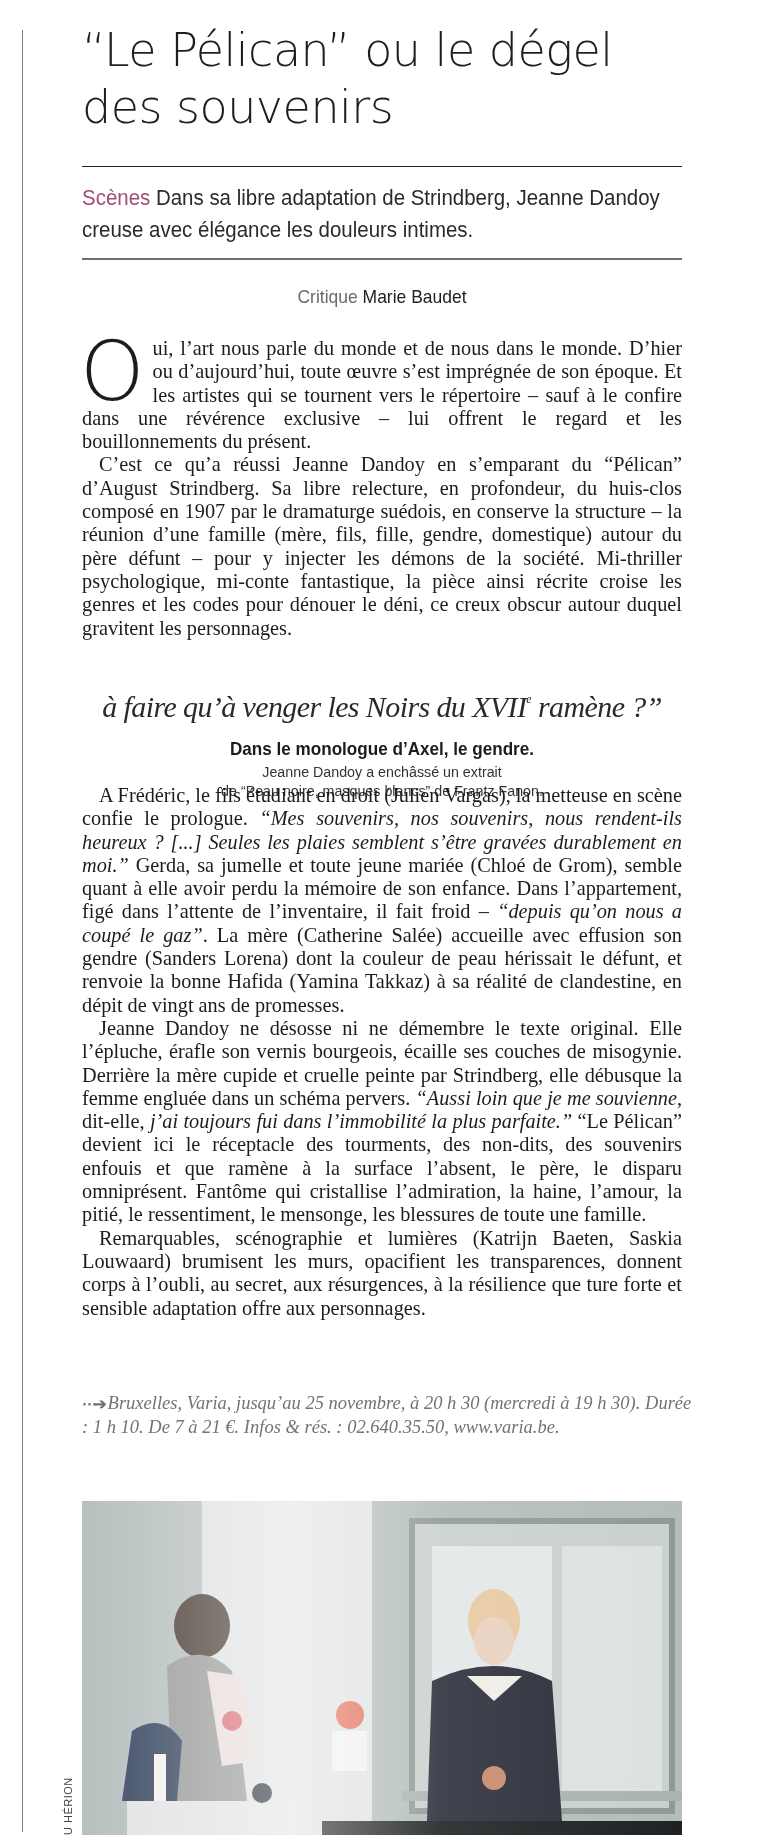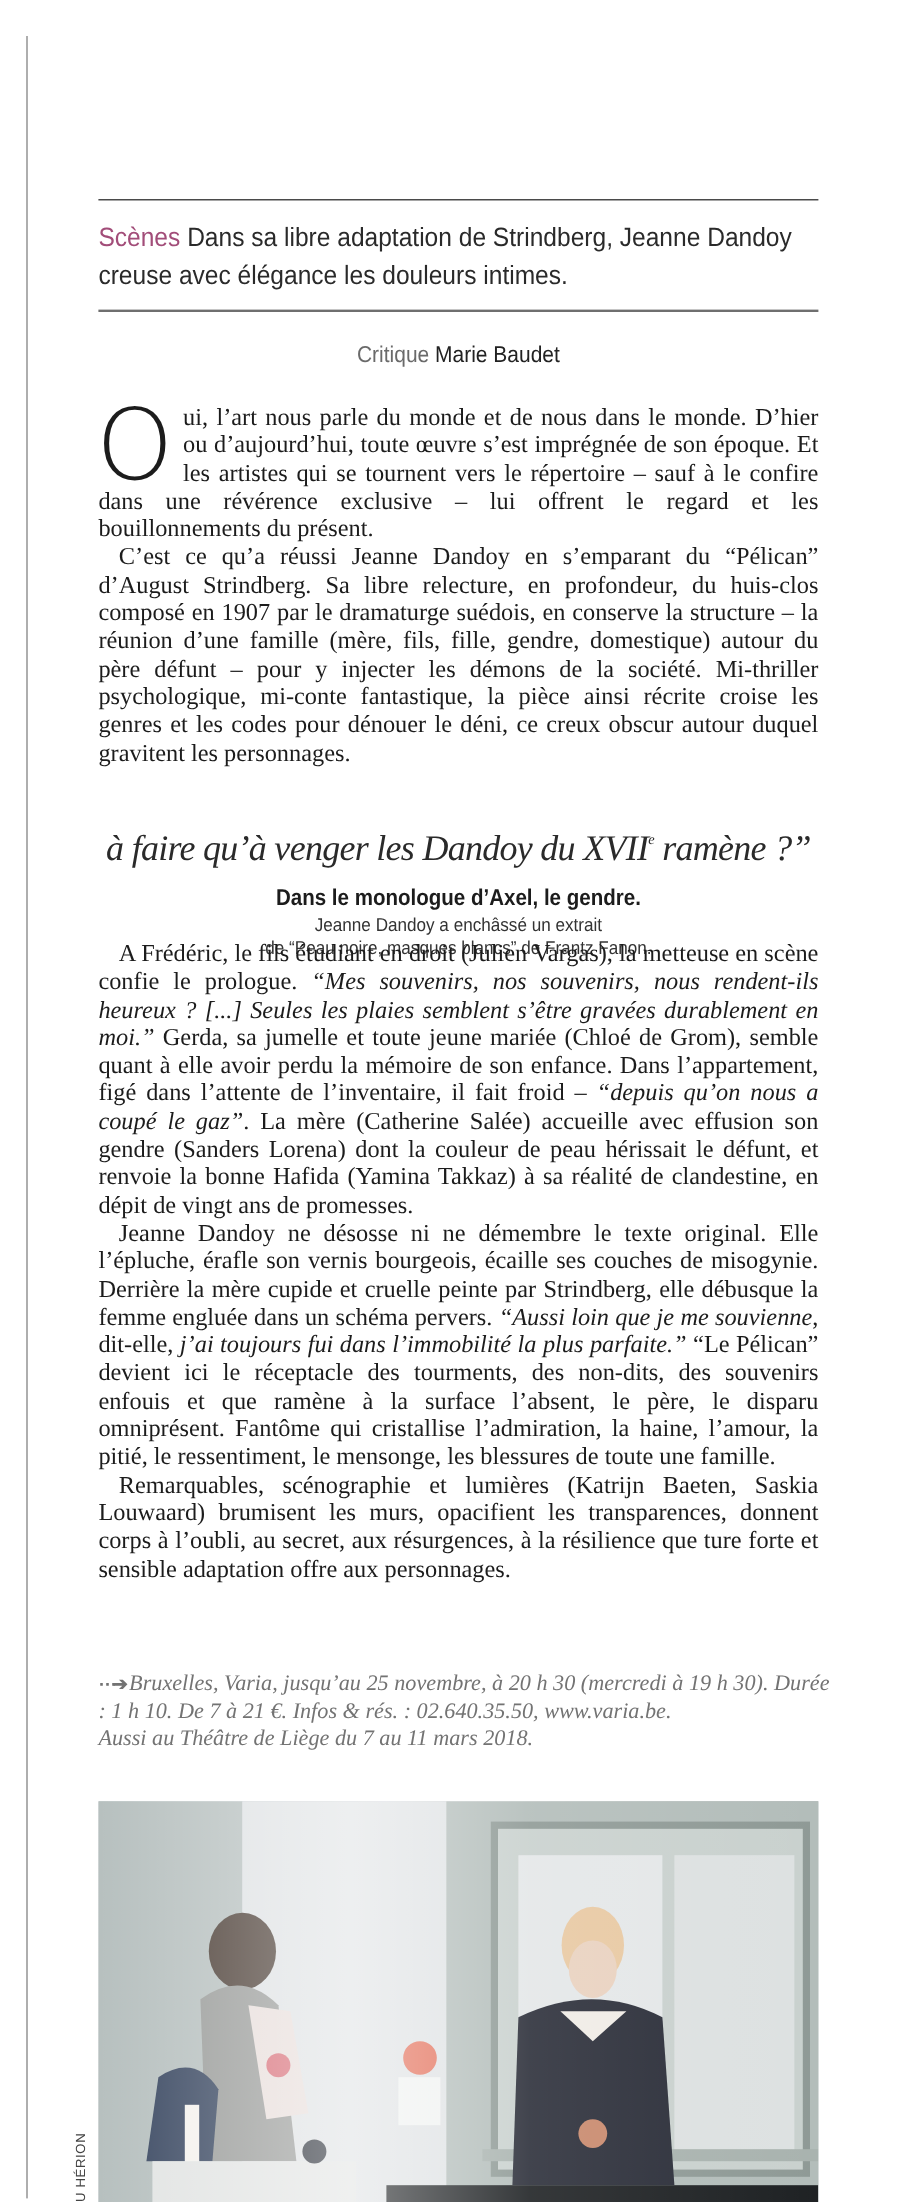--- a/index.html
+++ b/index.html
@@ -69,21 +69,22 @@
       font-family: "Liberation Sans", sans-serif; font-size: 11px; letter-spacing: 0.5px; color: #444; white-space: nowrap;
     }
   </style>
 </head>
 <body>
 
 <div class="left-rule"></div>
 
 <div class="col">
   <h1 class="headline">
-    <br>
+    <span>“Le Pélican” ou le dégel</span><br>
+    <span>des souvenirs</span>
   </h1>
 
   <div class="rule-top"></div>
 
   <div class="deck">
     <span class="kicker">Scènes</span><span> Dans sa libre adaptation de Strindberg, Jean­ne Dandoy creuse avec élégance les douleurs intimes.</span>
   </div>
 
   <div class="rule-bottom"></div>
 
@@ -94,38 +95,37 @@
 
   <div class="body body1">
     <p class="first">
       <span class="dropcap">O</span><span>ui, l’art nous parle du monde et de nous dans le monde. D’hier ou d’aujourd’hui, toute œuvre s’est imprégnée de son époque. Et les artistes qui se tournent vers le répertoire – sauf à le confire dans une révérence exclusive – lui offrent le regard et les bouillonnements du présent.</span>
     </p>
     <p>C’est ce qu’a réussi Jeanne Dandoy en s’emparant du “Pélican” d’August Strindberg. Sa libre relecture, en profondeur, du huis-clos composé en 1907 par le dramaturge suédois, en conserve la struc­ture – la réunion d’une famille (mère, fils, fille, gendre, domesti­que) autour du père défunt – pour y injecter les démons de la so­ciété. Mi-thriller psychologique, mi-conte fantastique, la pièce ainsi récrite croise les genres et les codes pour dénouer le déni, ce creux obscur autour duquel gravitent les personnages.</p>
   </div>
 
   <div class="pullquote">
     <br>
-    <span>à faire qu’à venger les Dandoy du XVII</span><sup>e</sup><span> ramène ?”</span>
+    <span>à faire qu’à venger les Noirs du XVII</span><sup>e</sup><span> ramène ?”</span>
   </div>
 
   <div class="attrib-strong">Dans le monologue d’Axel, le gendre.</div>
   <div class="attrib-note">
     <span>Jeanne Dandoy a enchâssé un extrait</span><br>
     <span>de “Peau noire, masques blancs” de Frantz Fanon.</span>
   </div>
 
   <div class="body body2">
     <p><span>A Frédéric, le fils étudiant en droit (Julien Vargas), la metteuse en scène confie le prologue. </span><i>“Mes souvenirs, nos souvenirs, nous rendent-ils heureux ? [...] Seules les plaies semblent s’être gravées durablement en moi.”</i><span> Gerda, sa jumelle et toute jeune mariée (Chloé de Grom), semble quant à elle avoir perdu la mémoire de son enfance. Dans l’appartement, figé dans l’attente de l’inventaire, il fait froid – </span><i>“de­puis qu’on nous a coupé le gaz”</i><span>. La mère (Catherine Salée) accueille avec effusion son gendre (Sanders Lorena) dont la couleur de peau hérissait le défunt, et renvoie la bonne Hafida (Yamina Takkaz) à sa réalité de clandestine, en dépit de vingt ans de promesses.</span></p>
     <p><span>Jeanne Dandoy ne désosse ni ne démembre le texte original. Elle l’épluche, érafle son vernis bourgeois, écaille ses couches de miso­gynie. Derrière la mère cupide et cruelle peinte par Strindberg, elle débusque la femme engluée dans un schéma pervers. </span><i>“Aussi loin que je me souvienne</i><span>, dit-elle, </span><i>j’ai toujours fui dans l’immobilité la plus parfaite.”</i><span> “Le Pélican” devient ici le réceptacle des tourments, des non-dits, des souvenirs enfouis et que ramène à la surface l’absent, le père, le disparu omniprésent. Fantôme qui cristallise l’admira­tion, la haine, l’amour, la pitié, le ressentiment, le mensonge, les blessures de toute une famille.</span></p>
     <p>Remarquables, scénographie et lumières (Katrijn Baeten, Sas­kia Louwaard) brumisent les murs, opacifient les transparences, donnent corps à l’oubli, au secret, aux résurgences, à la résilience que ture forte et sensible adaptation offre aux personnages.</p>
   </div>
 
   <div class="info">
     <span class="arrow">⋯➔</span><span>Bruxelles, Varia, jusqu’au 25 novembre, à 20 h 30 (mercredi à 19 h 30). Durée : 1 h 10. De 7 à 21 €. Infos &amp; rés. : 02.640.35.50, www.varia.be.</span><br>
-    <span>Aussi au Théâtre de Liège du 7 au 11 mars 2018.</span>
   </div>
 </div>
 
 <div class="photo" aria-label="Stage photo: two actresses in a misty grey-green room with a window">
   <svg width="600" height="334" viewBox="0 0 600 334">
     <defs>
       <linearGradient id="fog" x1="0" y1="0" x2="1" y2="0">
         <stop offset="0" stop-color="#ffffff" stop-opacity="0.0"></stop>
         <stop offset="0.35" stop-color="#ffffff" stop-opacity="0.45"></stop>
         <stop offset="0.6" stop-color="#ffffff" stop-opacity="0.1"></stop>

